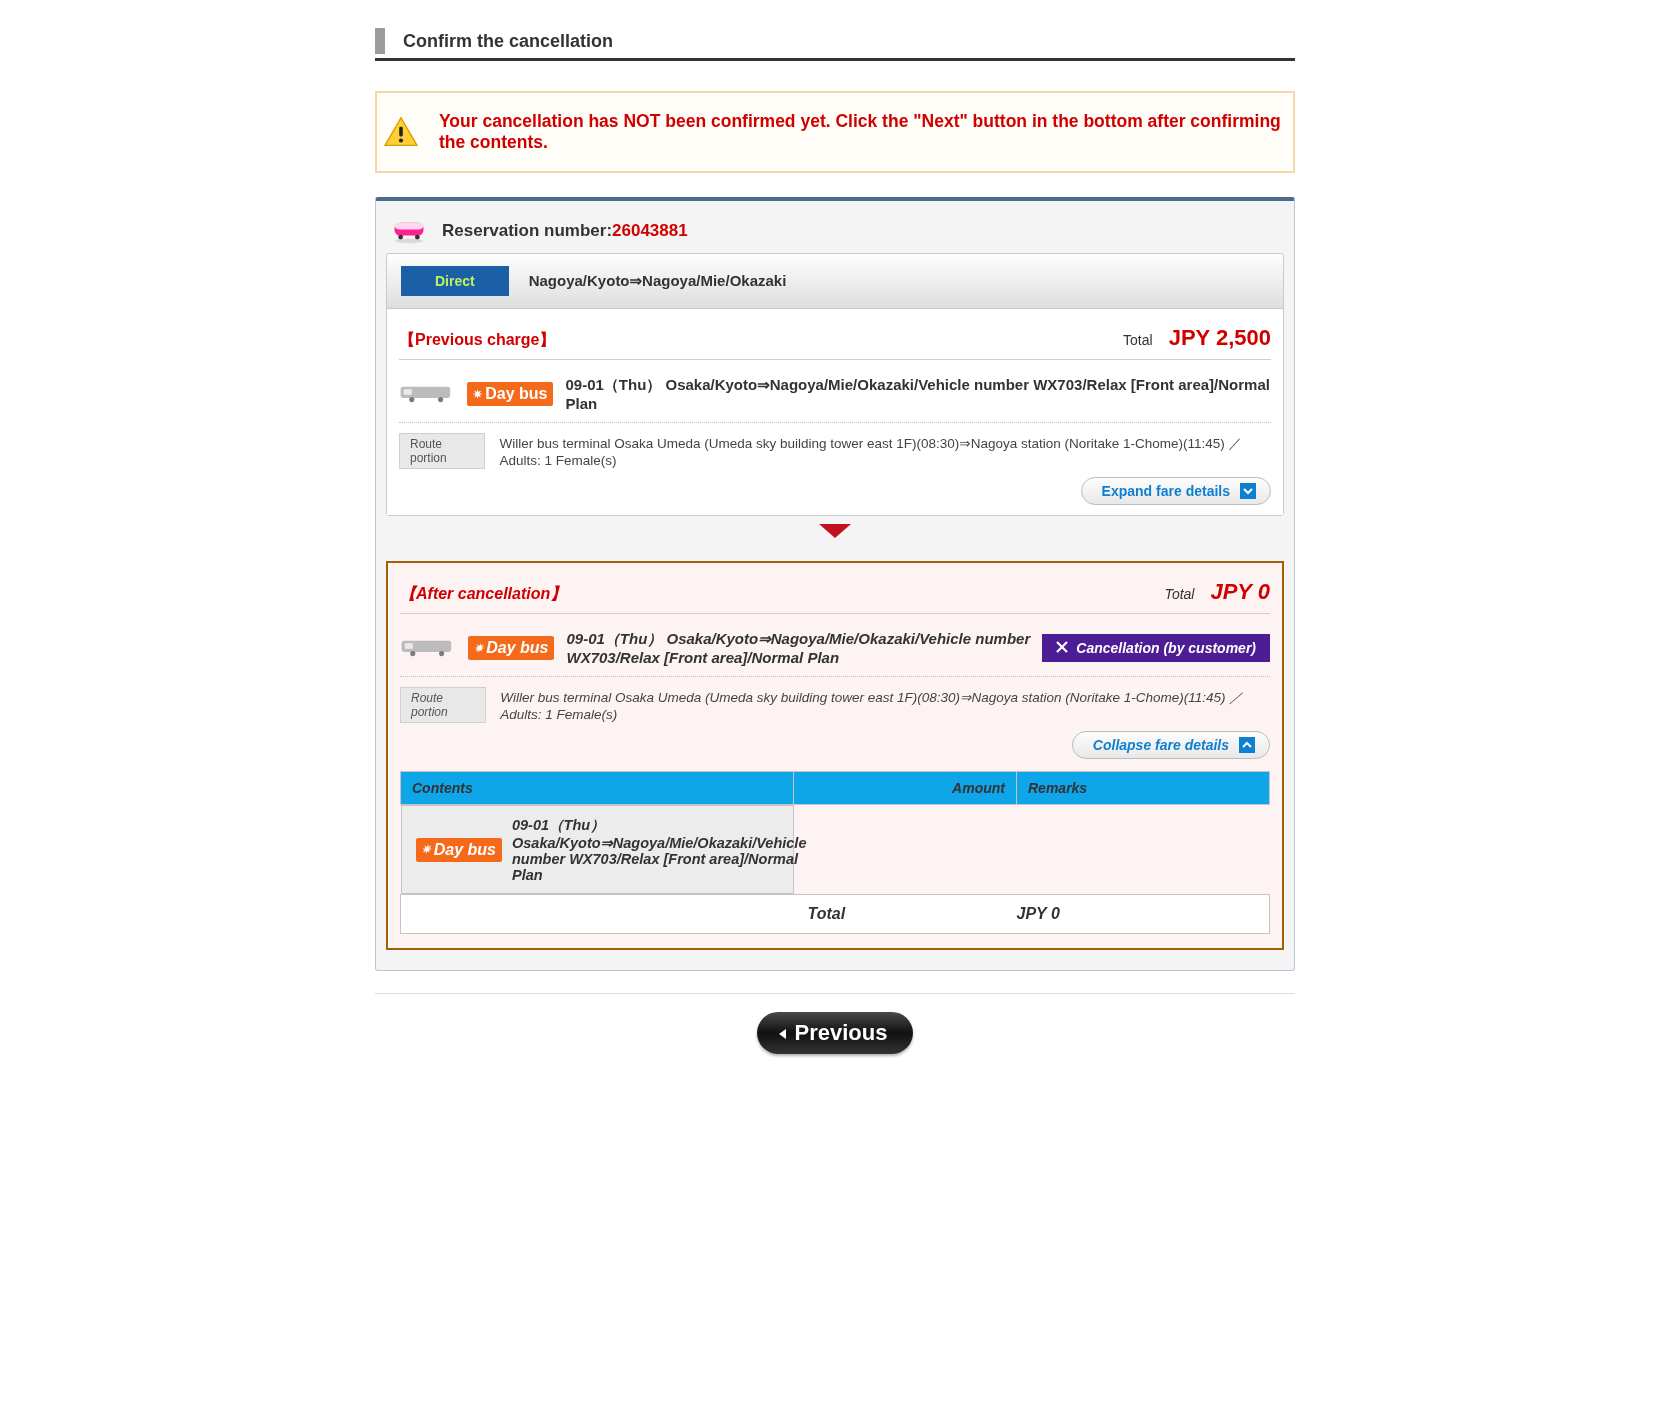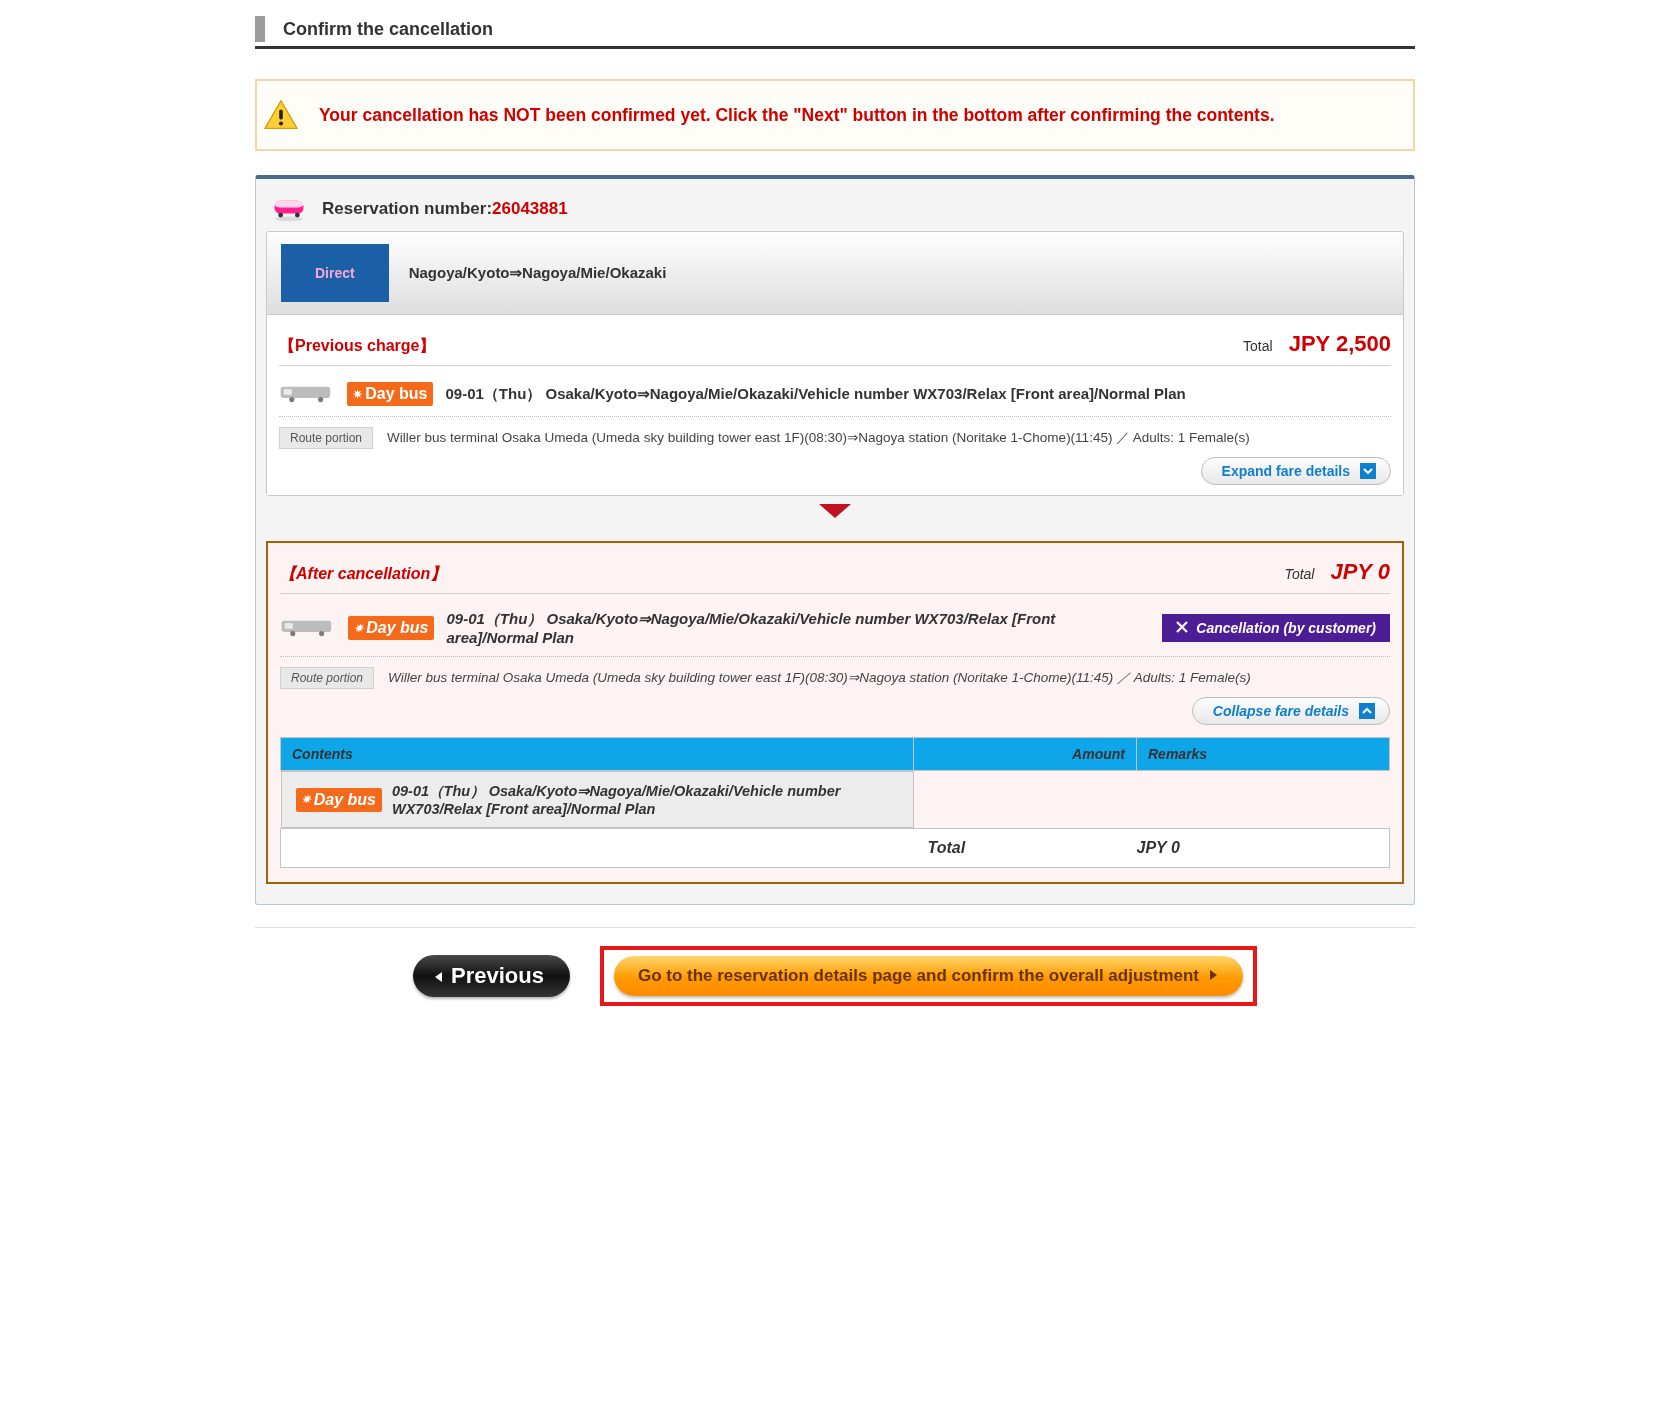--- a/index.html
+++ b/index.html
@@ -3,22 +3,22 @@
 <meta charset="utf-8">
 <style>
 body {
   margin: 0;
   font-family: Arial, "Helvetica Neue", Helvetica, sans-serif;
   background: #ffffff;
   color: #333;
   font-size: 14px;
 }
 .page {
-  width: 1160px;
-  margin: 0 auto;
+  width: 920px;
+  margin: 12px auto;
   padding: 10px 0 40px;
 }
 .page-title-bar {
   display: flex;
   align-items: center;
   border-bottom: 3px solid #333333;
   padding: 6px 0 4px;
   margin-bottom: 30px;
 }
 .page-title-accent {
@@ -91,24 +91,24 @@
   background: linear-gradient(#fefefe, #dedede);
   border-bottom: 1px solid #c9c9c9;
   padding: 12px 14px;
   display: flex;
   align-items: center;
   border-top-left-radius: 3px;
   border-top-right-radius: 3px;
 }
 .direct-badge {
   background: #1b5fa6;
-  color: #f9a8d4;
-  font-weight: bold;
-  font-size: 14px;
-  padding: 21px 34px;
+  color: #bef264;
+  font-weight: bold;
+  font-size: 14px;
+  padding: 7px 34px;
   margin-right: 20px;
 }
 .route-name {
   font-weight: bold;
   font-size: 15px;
   color: #333;
 }
 
 .charge-panel {
   padding: 16px 12px 10px;
@@ -481,25 +481,15 @@
 
   <div class="footer-btns">
     <button class="prev-btn">
       <span style="margin-right:8px">
         <svg width="10" height="12" viewBox="0 0 10 12">
             <path d="M9 1 L2 6 L9 11 Z" fill="#fff"></path>
           </svg>
       </span>
       <span>Previous</span>
     </button>
-    <span class="next-wrap">
-      <button class="next-btn">
-        <span>Go to the reservation details page and confirm the overall adjustment</span>
-        <span style="margin-left:10px">
-          <svg width="10" height="12" viewBox="0 0 10 12">
-              <path d="M1 1 L8 6 L1 11 Z" fill="#6a3200"></path>
-            </svg>
-        </span>
-      </button>
-    </span>
   </div>
 
 </div>
 
 </body></html>

